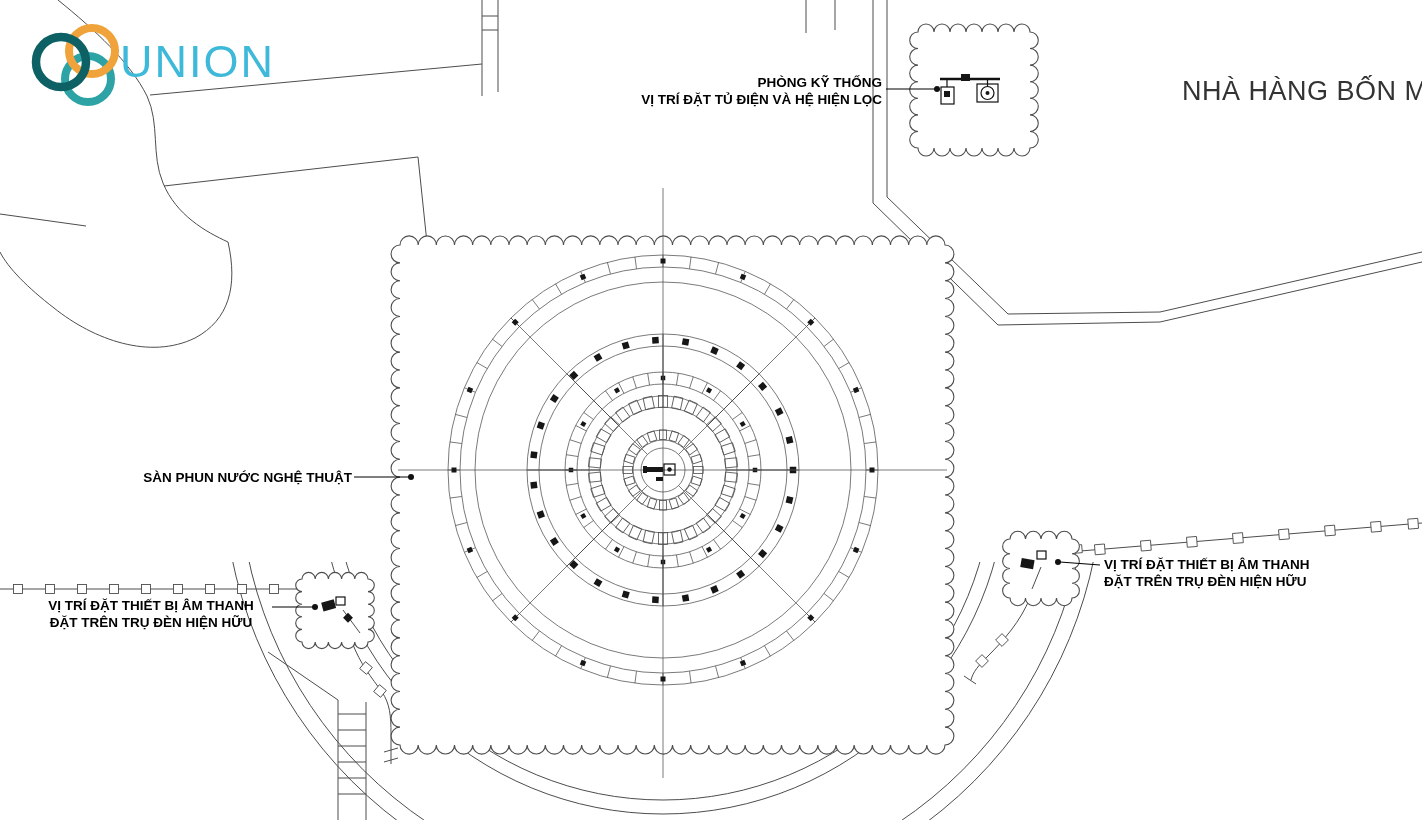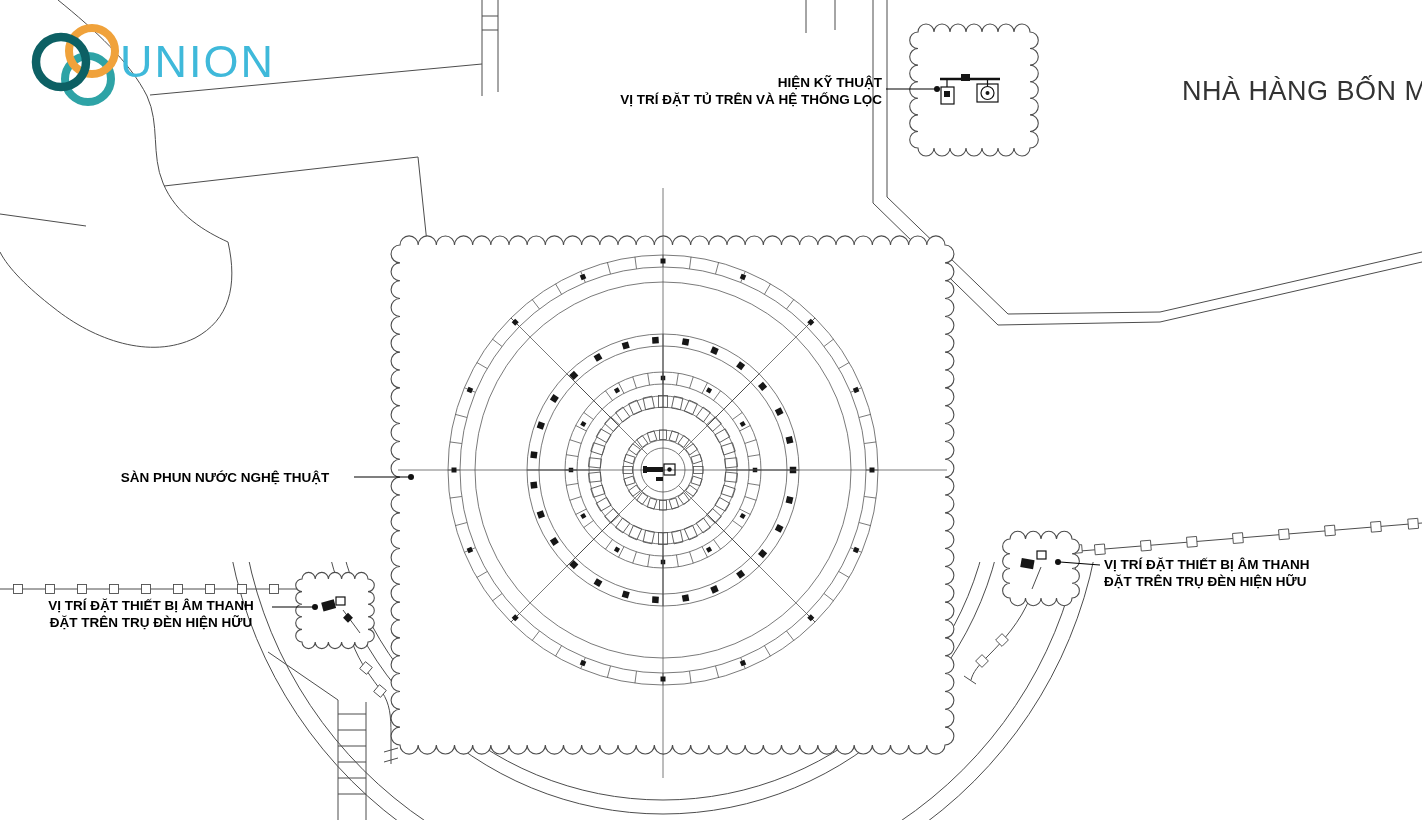--- a/index.html
+++ b/index.html
@@ -367,25 +367,25 @@
       <circle cx="1058" cy="562" r="3" class="dot"></circle>
     </g>
   <g id="g-logo">
       <circle cx="88" cy="79" r="23" fill="none" stroke="var(--ring-teal)" stroke-width="8"></circle>
       <circle cx="92" cy="51" r="23" fill="none" stroke="var(--ring-orange)" stroke-width="8"></circle>
       <circle cx="61" cy="62" r="25" fill="none" stroke="var(--ring-dark)" stroke-width="8.5"></circle>
     </g>
 </svg>
 
 <div class="lbl" style="left:430px;top:74px;width:452px;text-align:right;">
-  <div>HIỆN KỸ THUẬT</div>
-  <div>VỊ TRÍ ĐẶT TỦ TRÊN VÀ HỆ THỐNG LỌC</div>
+  <div>PHÒNG KỸ THỐNG</div>
+  <div>VỊ TRÍ ĐẶT TỦ ĐIỆN VÀ HỆ HIỆN LỌC</div>
 </div>
 
-<div class="lbl" style="left:98px;top:469px;width:254px;text-align:center;">SÀN PHUN NƯỚC NGHỆ THUẬT</div>
+<div class="lbl" style="left:98px;top:469px;width:254px;text-align:right;">SÀN PHUN NƯỚC NGHỆ THUẬT</div>
 
 <div class="lbl" style="left:28px;top:597px;width:246px;text-align:center;">
   <div>VỊ TRÍ ĐẶT THIẾT BỊ ÂM THANH</div>
   <div>ĐẶT TRÊN TRỤ ĐÈN HIỆN HỮU</div>
 </div>
 
 <div class="lbl" style="left:1104px;top:556px;width:280px;text-align:left;">
   <div>VỊ TRÍ ĐẶT THIẾT BỊ ÂM THANH</div>
   <div>ĐẶT TRÊN TRỤ ĐÈN HIỆN HỮU</div>
 </div>

